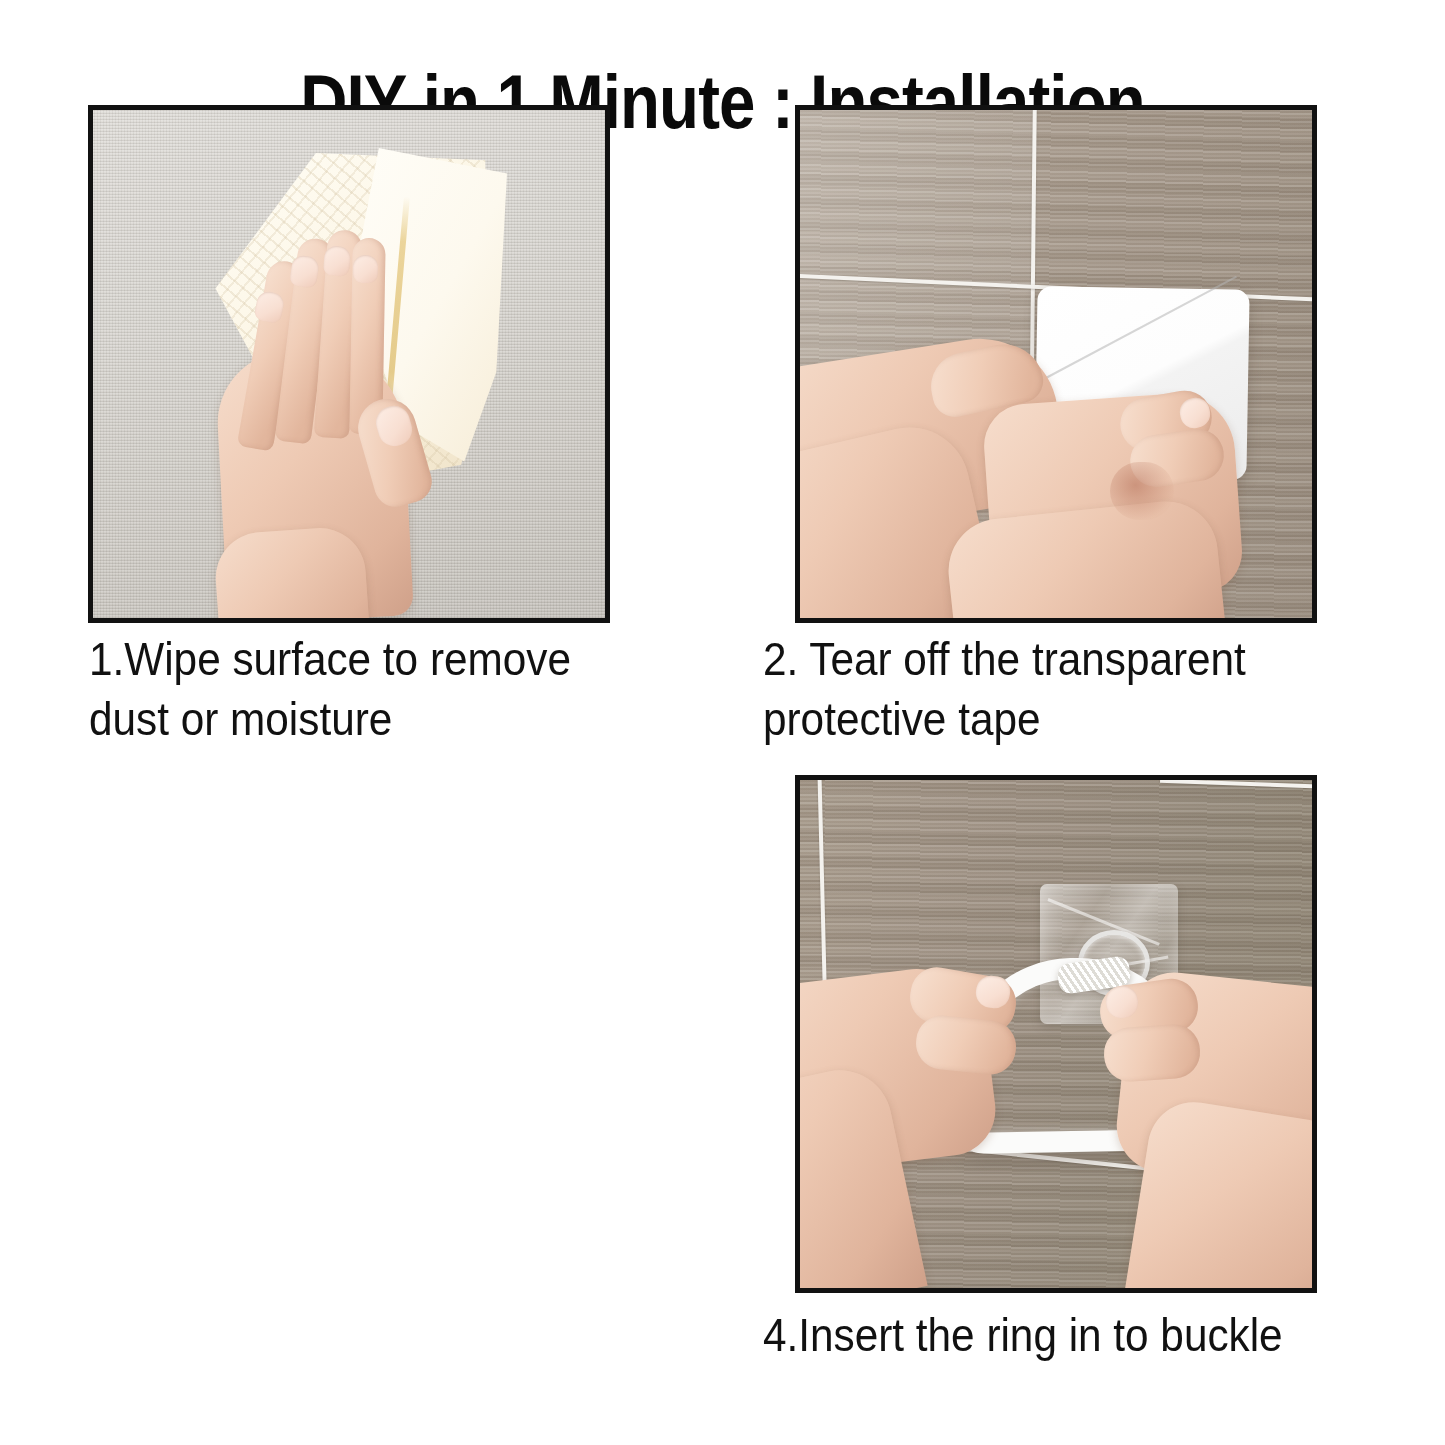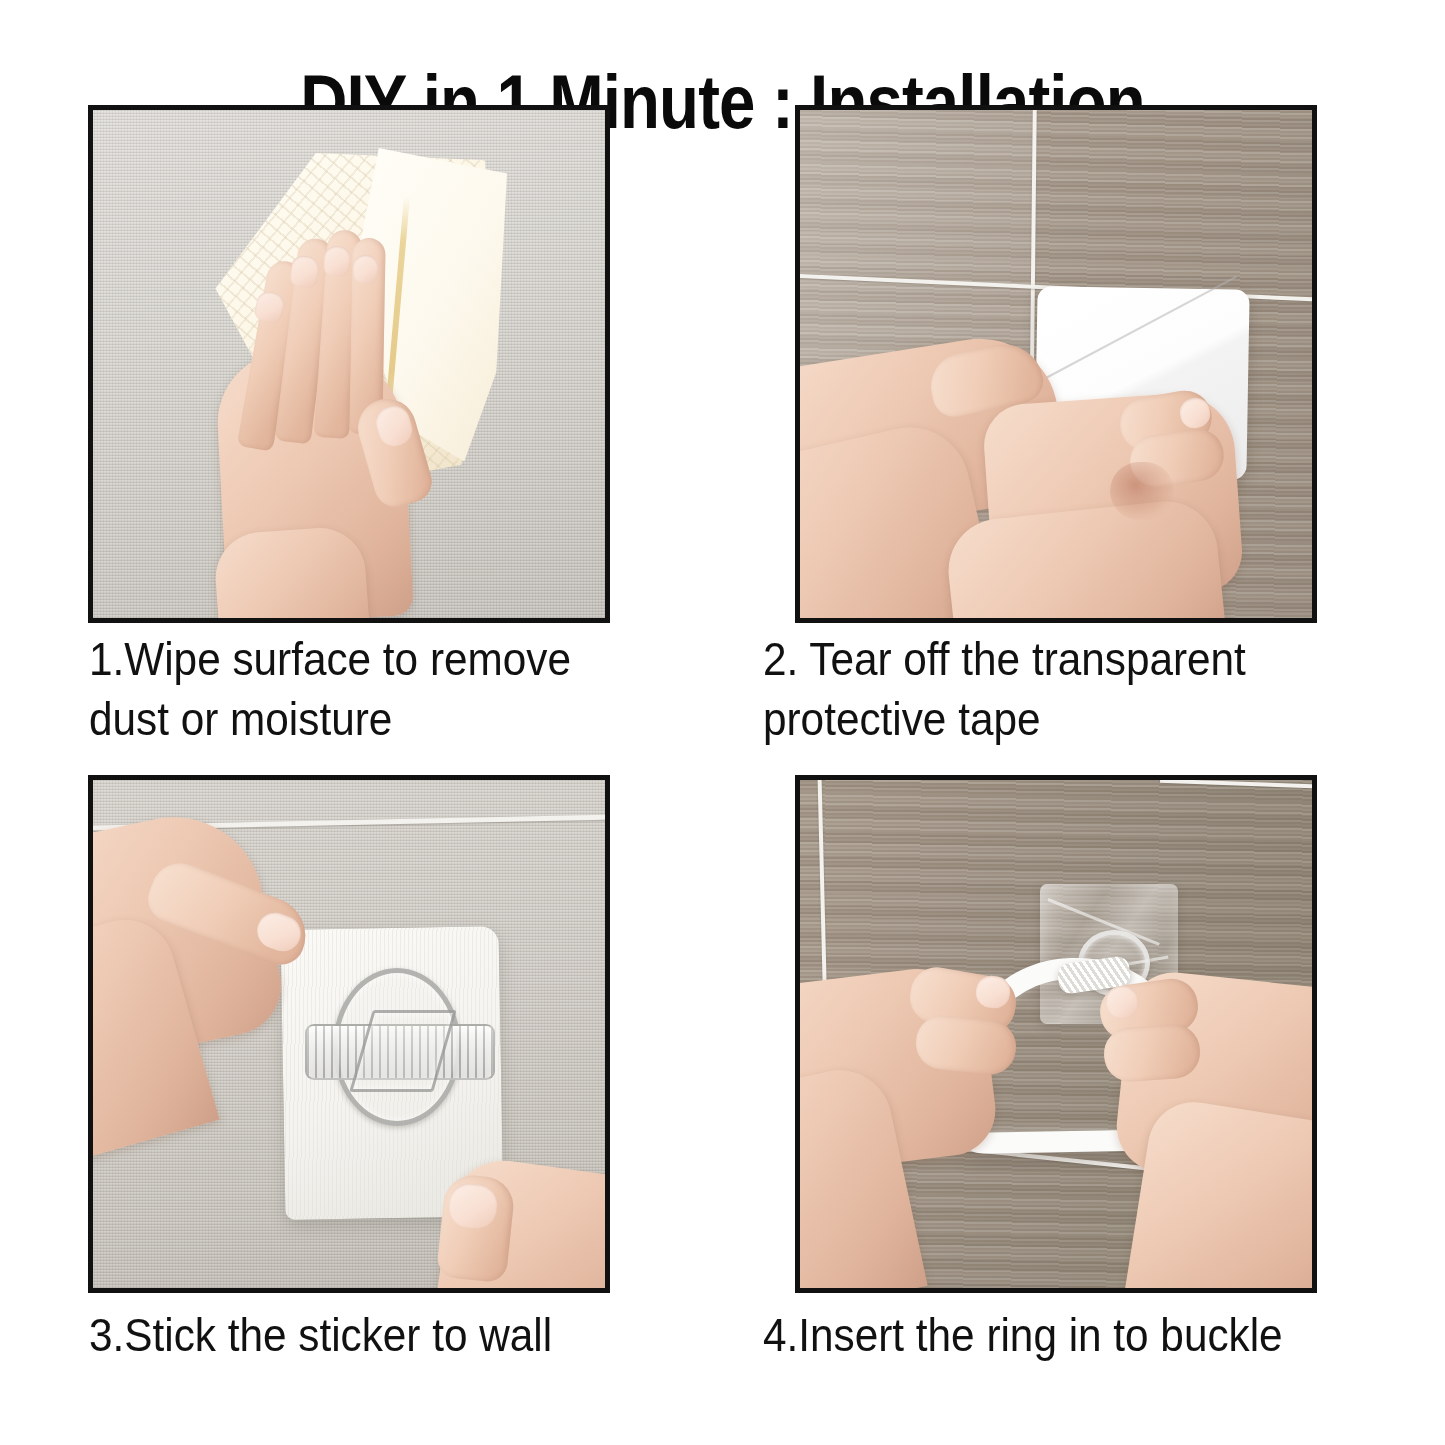--- a/index.html
+++ b/index.html
@@ -349,47 +349,20 @@
         <div class="nail" style="left:380px; top:288px; width:30px; height:30px; border-radius:14px; transform:rotate(-10deg);"></div>
 
         <div style="position:absolute; left:310px; top:352px; width:64px; height:58px; border-radius:30px;
                     background:radial-gradient(ellipse at 40% 40%, rgba(180,110,86,0.55), rgba(210,150,120,0.05) 72%);"></div>
       </div>
     </div>
     <div class="step-caption caption-2">2. Tear off the transparent
  protective tape</div>
   </div>
 
-  <div class="step-cell col-left row-bottom">
-    <div class="photo-frame">
-      <div class="photo-inner">
-
-        <div class="wall-plaster warm"></div>
-        <div class="grout" style="left:-12px; top:40px; width:548px; height:5px; transform:rotate(-1.2deg);"></div>
-
-        <div class="sticker-matte" style="left:190px; top:148px; width:218px; height:290px; transform:rotate(-1deg);"></div>
-
-        <div class="buckle-ring" style="left:240px; top:188px; width:118px; height:148px;"></div>
-        <div class="buckle-bar" style="left:212px; top:244px; width:186px; height:52px;">
-          <div class="buckle-ridges"></div>
-        </div>
-        <div class="buckle-tongue" style="left:268px; top:230px; width:78px; height:76px; transform:skewX(-16deg); border-radius:3px;"></div>
-
-        <div class="hand" style="left:-54px; top:42px; width:230px; height:228px; border-radius:60px 90px 50px 40px; transform:rotate(-12deg);"></div>
-        <div class="hand" style="left:-90px; top:150px; width:190px; height:220px; border-radius:40px 50px 0 0; transform:rotate(-16deg);"></div>
-        <div class="finger" style="left:54px; top:102px; width:164px; height:62px; border-radius:30px 40px 24px 24px; transform:rotate(21deg);"></div>
-        <div class="nail" style="left:164px; top:134px; width:44px; height:36px; border-radius:18px; transform:rotate(20deg);"></div>
-
-        <div class="hand" style="left:352px; top:388px; width:220px; height:150px; border-radius:56px 40px 0 0; transform:rotate(8deg);"></div>
-        <div class="finger" style="left:348px; top:396px; width:70px; height:104px; border-radius:30px 30px 20px 20px; transform:rotate(6deg);"></div>
-        <div class="nail" style="left:356px; top:404px; width:48px; height:44px; border-radius:20px; transform:rotate(6deg);"></div>
-      </div>
-    </div>
-    <div class="step-caption caption-3">3.Stick the sticker to wall</div>
-  </div>
 
   <div class="step-cell col-right row-bottom">
     <div class="photo-frame">
       <div class="photo-inner">
 
         <div class="wall-tile dark"></div>
 
         <div class="grout" style="left:24px; top:-4px; width:4px; height:530px; transform:rotate(-1.4deg);"></div>
         <div class="grout" style="left:360px; top:2px; width:180px; height:4px; transform:rotate(2deg);"></div>
         <div class="grout" style="left:14px; top:374px; width:430px; height:4px; transform:rotate(6deg);"></div>

